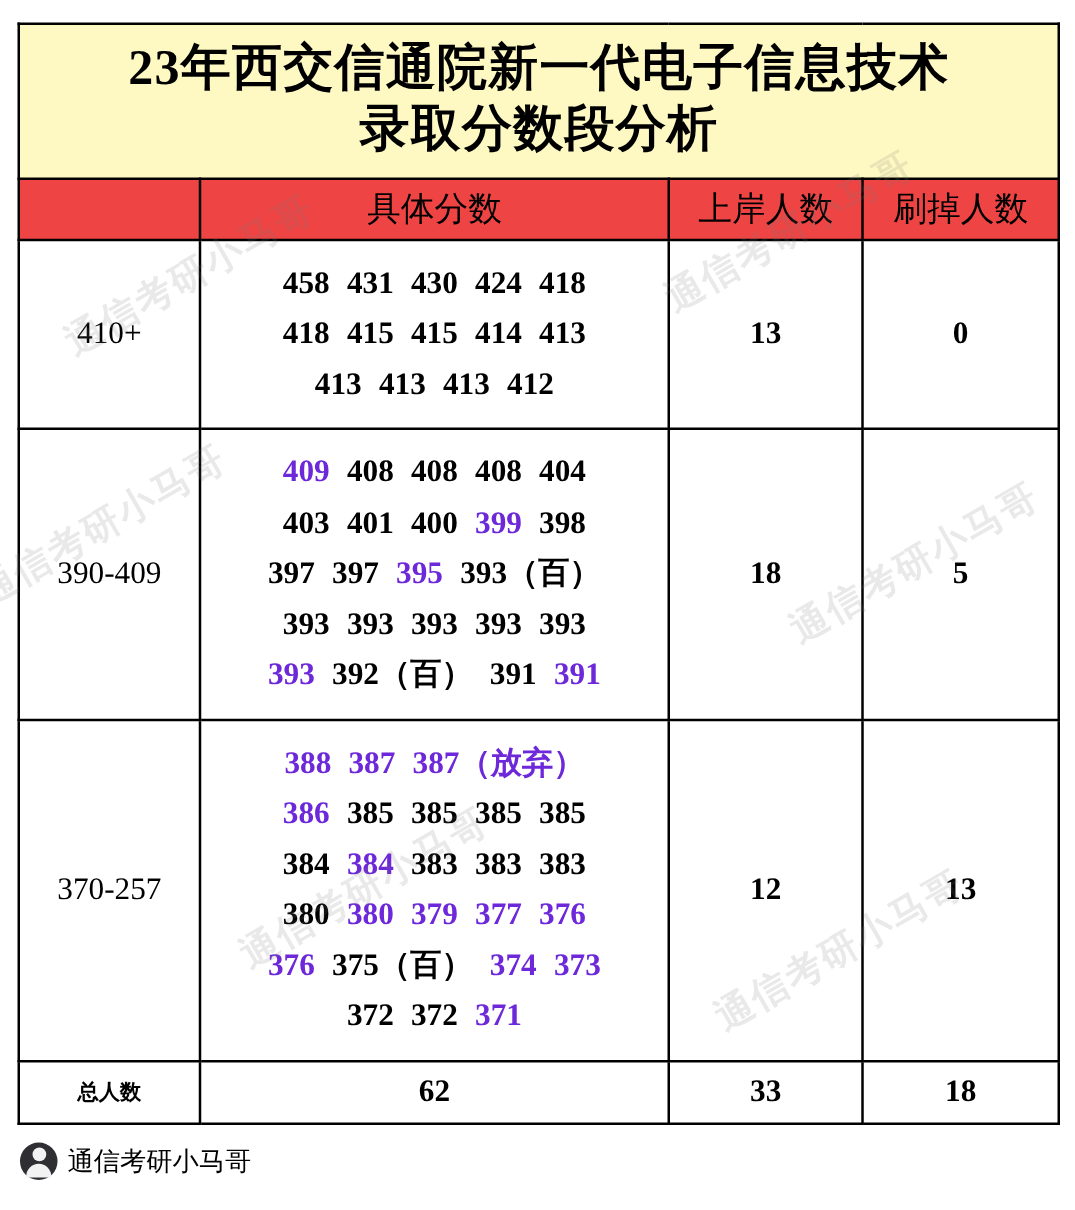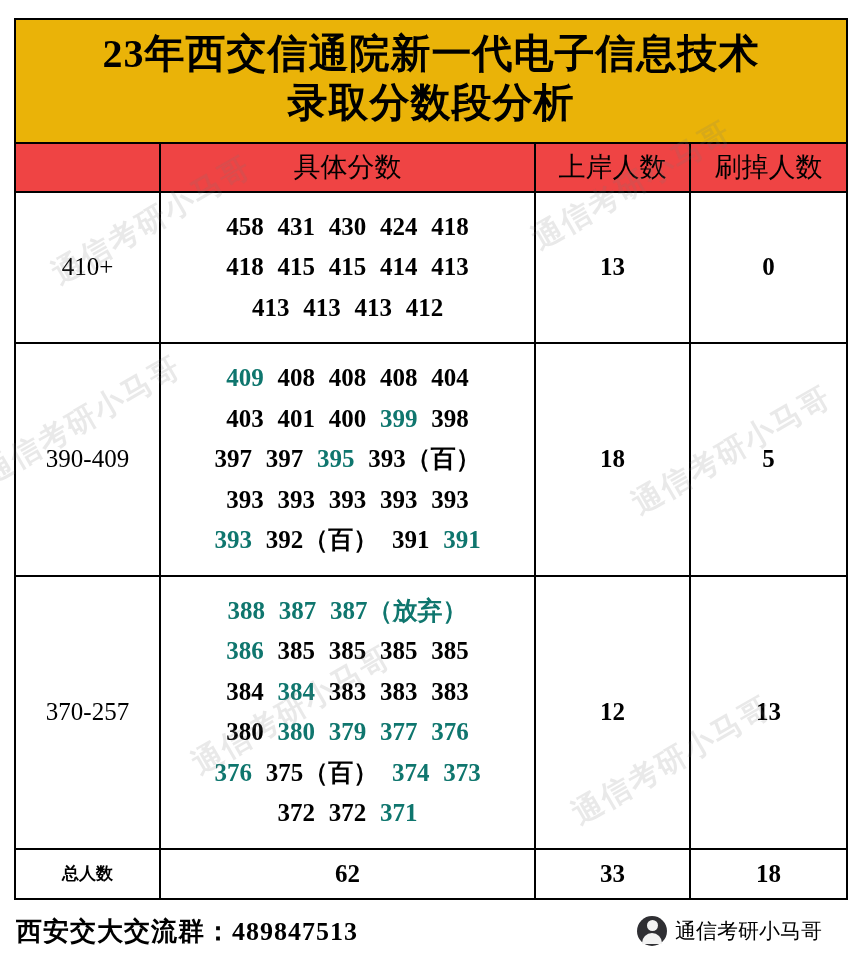--- a/index.html
+++ b/index.html
@@ -49,21 +49,21 @@
     background: transparent;
   }
   table.main td, table.main th {
     border: 2px solid #000000;
     text-align: center;
     vertical-align: middle;
     font-family: "Liberation Serif", "DejaVu Serif", serif;
   }
 
   .title-cell {
-    background: #eab308;
+    background: #fef9c3;
     font-size: 40px;
     font-weight: bold;
     line-height: 1.22;
     padding: 10px 14px 14px 14px;
     letter-spacing: 1px;
   }
 
   .hdr {
     background: #ef4444;
     font-size: 27px;
@@ -93,21 +93,21 @@
     font-size: 17px;
     font-weight: bold;
     padding: 10px 2px;
   }
   .total-val {
     font-size: 25px;
     font-weight: bold;
     padding: 10px 12px;
   }
 
-  .red { color: #0f766e; }
+  .red { color: #6d28d9; }
   .blk { color: #000000; }
 
   .score-line { display: block; white-space: nowrap; }
   .sp { display: inline-block; width: 0.55em; }
 
   
   .footer {
     position: relative;
     z-index: 6;
     width: 832px;
@@ -233,18 +233,17 @@
         <td class="total-label">总人数</td>
         <td class="total-val">62</td>
         <td class="total-val">33</td>
         <td class="total-val">18</td>
       </tr>
     </tbody>
   </table>
 </div>
 
 <div class="footer">
-  <div class="footer-left">西安交大交流群：489847513</div>
   <div class="footer-right">
     <div class="qr-avatar"></div>
     <div class="footer-name">通信考研小马哥</div>
   </div>
 </div>
 
 </body></html>

